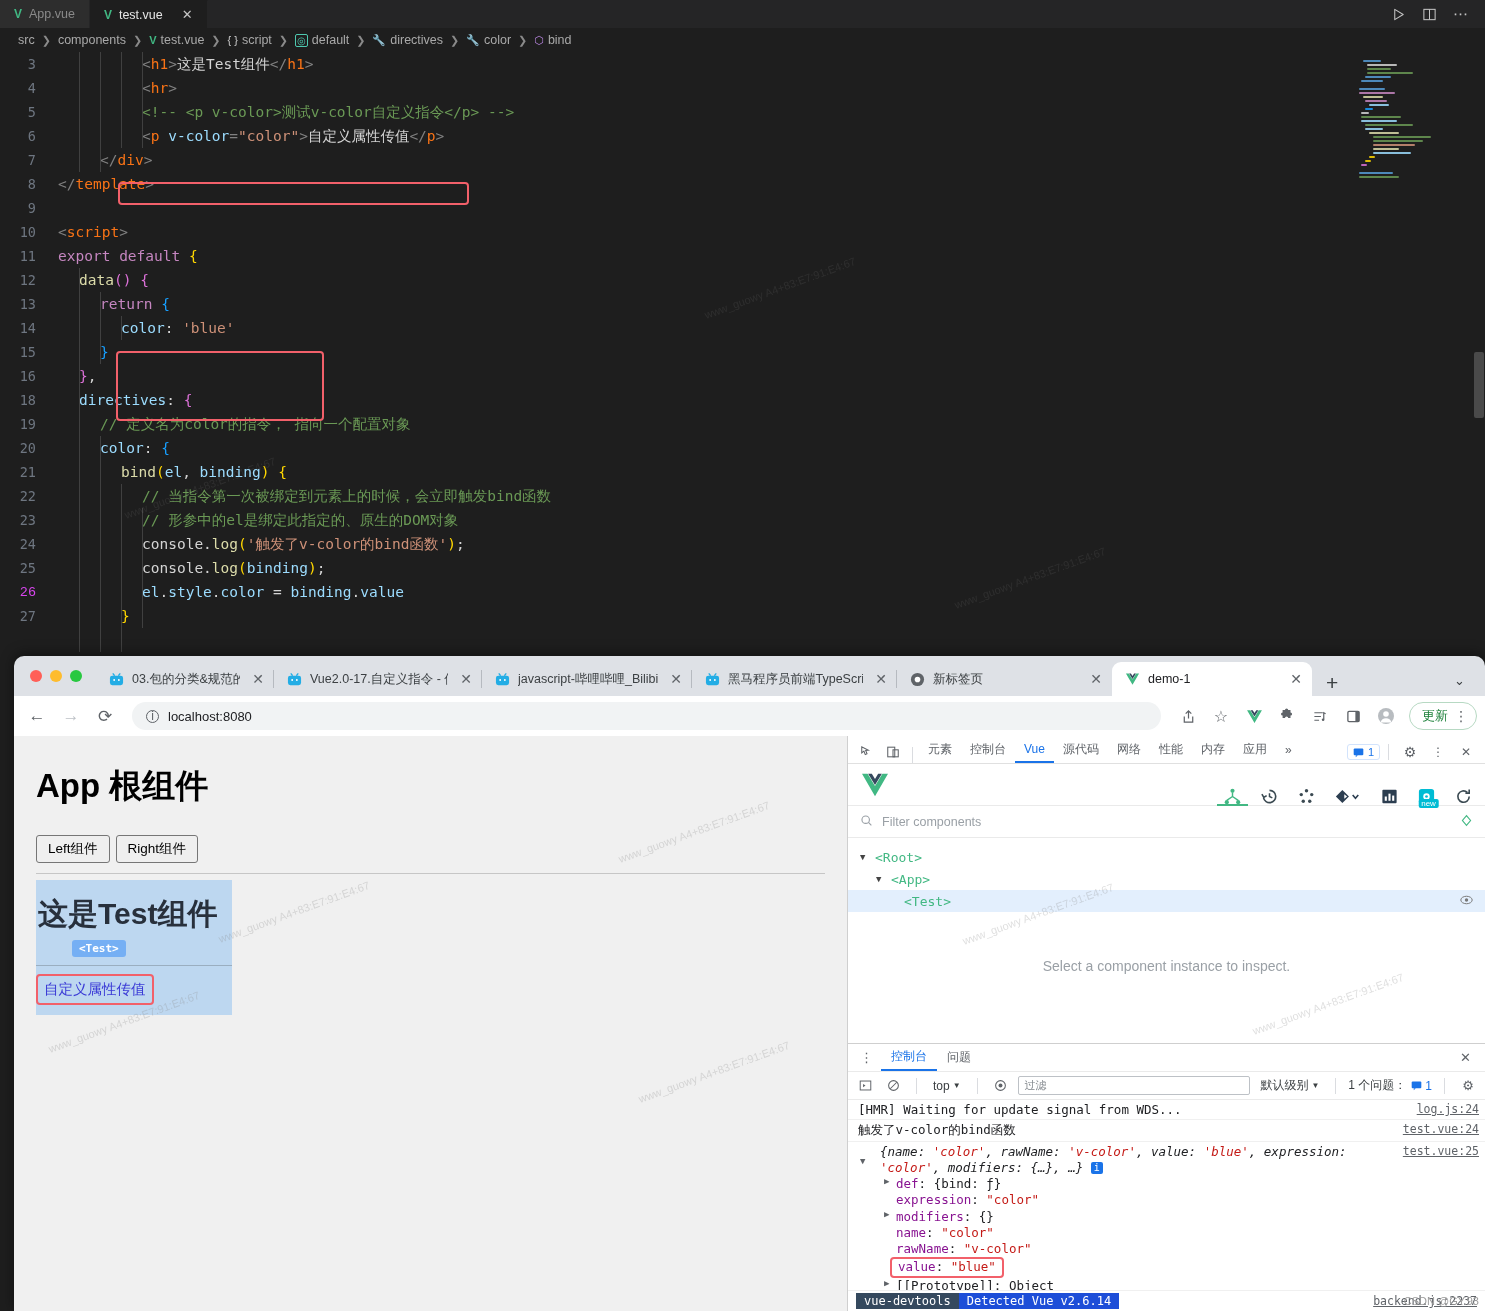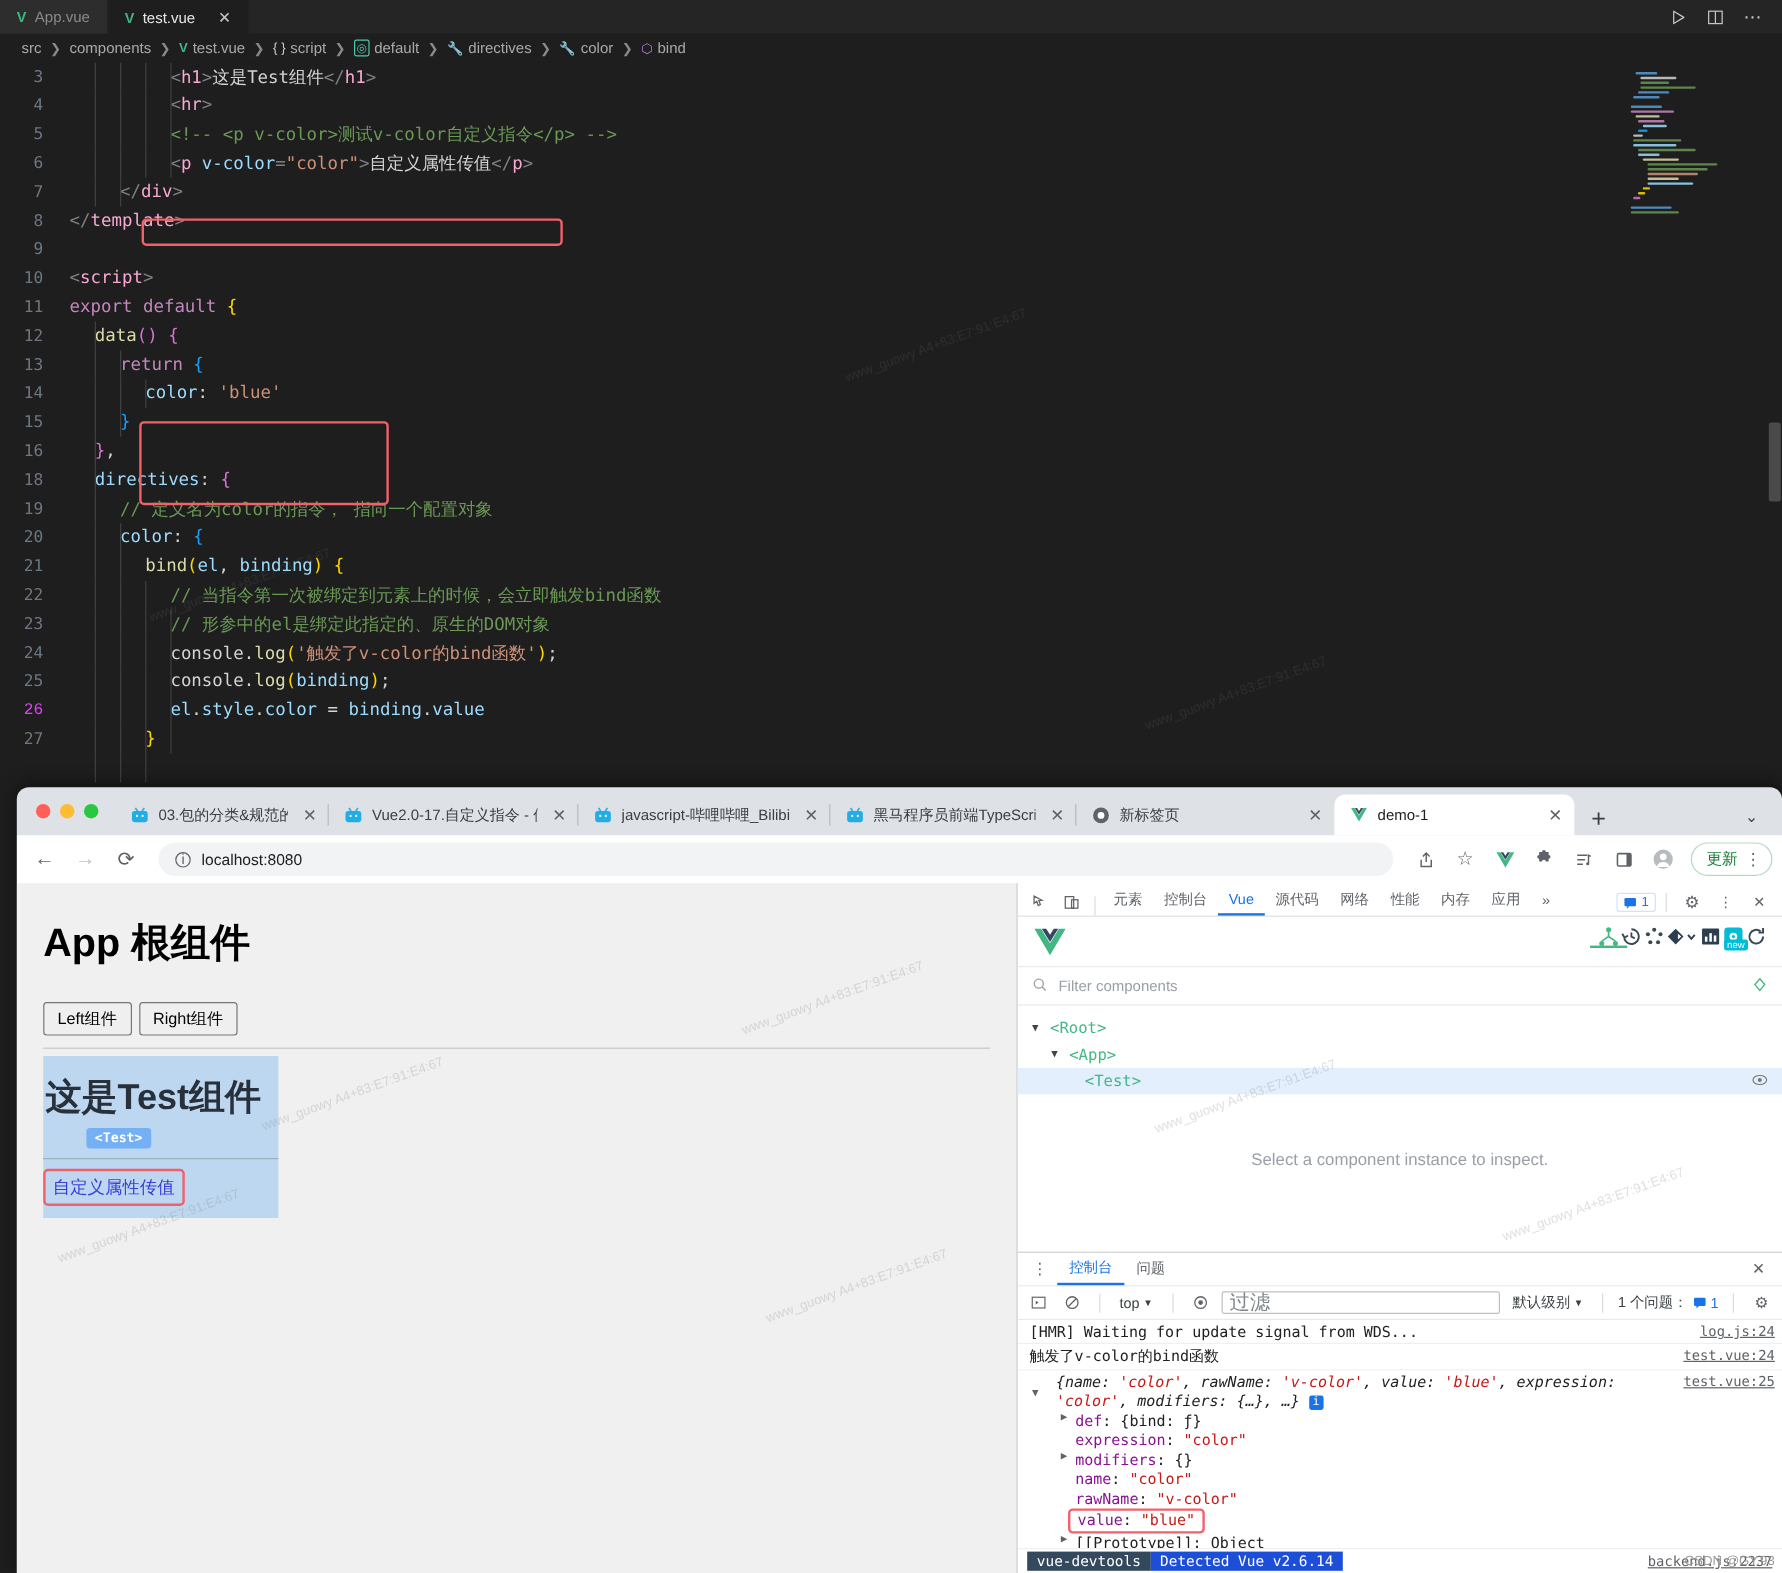--- a/index.html
+++ b/index.html
@@ -34,21 +34,21 @@
 
   .vs-editor { position: relative; height: 608px; overflow: hidden; background: #1e1e1e; }
   .code-rows { position: absolute; left: 0; top: 0; right: 0; }
   .crow { height: 24px; display: flex; align-items: center; font-family: "DejaVu Sans Mono", monospace; font-size: 14.5px; white-space: pre; }
   .ln { width: 58px; text-align: right; padding-right: 22px; color: #6e7681; font-size: 13.5px; flex: none;
         font-family: "DejaVu Sans Mono", monospace; }
   .ln.cur { color: #d946ef; font-family: Liberation Mono, monospace; }
   .ccont { position: relative; }
   .ind-g { position: absolute; top: 0; bottom: 0; width: 1px; background: #404040; }
 
-  .t-tag   { color: #f9a8d4; }
+  .t-tag   { color: #f97316; }
   .t-brk   { color: #808080; }
   .t-attr  { color: #9cdcfe; }
   .t-str   { color: #ce9178; }
   .t-txt   { color: #d4d4d4; }
   .t-cmt   { color: #6a9955; }
   .t-kw    { color: #c586c0; }
   .t-fn    { color: #dcdcaa; }
   .t-var   { color: #9cdcfe; }
   .t-br1   { color: #ffd700; }
   .t-br2   { color: #da70d6; }
@@ -117,21 +117,21 @@
   .dt-ic { width: 26px; height: 22px; display: flex; align-items: center; justify-content: center; color: #5f6368; }
   .dt-div { width: 1px; height: 16px; background: #dadce0; margin: 0 6px; }
   .dt-tab { padding: 0 9px; height: 27px; display: flex; align-items: center; white-space: nowrap; }
   .dt-tab.active { color: #1a73e8; border-bottom: 2px solid #1a73e8; }
   .dt-badge { display: flex; align-items: center; gap: 4px; color: #1a73e8; font-size: 11px; border: 1px solid #d2e3fc;
               border-radius: 3px; padding: 1px 5px; }
   .dt-right { margin-left: auto; display: flex; align-items: center; gap: 2px; }
 
   .vue-bar { height: 42px; display: flex; align-items: center; padding: 0 12px; border-bottom: 1px solid #eaeaea; }
   .vue-logo { width: 30px; height: 26px; }
-  .vue-tools { margin-left: auto; display: flex; align-items: flex-end; gap: 0; height: 42px; padding-bottom: 16px; }
+  .vue-tools { margin-left: auto; display: flex; align-items: flex-end; gap: 18px; height: 42px; padding-bottom: 0; }
   .vt { position: relative; display: flex; flex-direction: column; align-items: center; justify-content: flex-end;
         height: 40px; color: #455; }
   .vt.sel::after { content: ""; position: absolute; bottom: 0; left: -6px; right: -6px; height: 2px; background: #42b883; }
   .vt-new { position: absolute; bottom: -2px; left: 50%; transform: translateX(-40%); background: #00bcd4; color: #fff;
             font-size: 8px; padding: 0 3px; border-radius: 2px; font-family: "Liberation Sans", sans-serif; }
 
   .filter-bar { height: 32px; display: flex; align-items: center; gap: 9px; padding: 0 12px; border-bottom: 1px solid #eaeaea;
                 font-size: 12.5px; color: #9aa0a6; }
   .filter-bar .ring { margin-left: auto; color: #42b883; }
   .tree { flex: 1; padding: 8px 0 0 0; font-family: "DejaVu Sans Mono", monospace; font-size: 13px; overflow: hidden; position: relative; }
@@ -147,21 +147,21 @@
              border-bottom: 1px solid #eaeaea; }
   .dw-kebab { padding: 0 8px; color: #5f6368; font-size: 13px; }
   .dw-tab { padding: 0 10px; height: 27px; display: flex; align-items: center; }
   .dw-tab.active { color: #1a73e8; border-bottom: 2px solid #1a73e8; }
   .dw-x { margin-left: auto; padding: 0 10px; color: #5f6368; font-size: 13px; }
   .cons-bar { height: 28px; display: flex; align-items: center; gap: 6px; padding: 0 6px; font-size: 12px;
               color: #3c4043; border-bottom: 1px solid #eaeaea; }
   .cb-ic { width: 22px; height: 20px; display: flex; align-items: center; justify-content: center; color: #5f6368; }
   .cb-sel { display: flex; align-items: center; gap: 3px; padding: 0 4px; }
   .cb-filter { flex: 1; height: 19px; border: 1px solid #bdc1c6; border-radius: 2px; padding: 0 6px;
-               color: #80868b; font-size: 17px; display: flex; align-items: center; background: #fff; }
+               color: #80868b; font-size: 11px; display: flex; align-items: center; background: #fff; }
   .cb-issue { display: flex; align-items: center; gap: 5px; color: #3c4043; }
   .cb-issue .ib { display: flex; align-items: center; gap: 3px; color: #1a73e8; }
 
   .cons-body { flex: 1; overflow: hidden; font-family: "DejaVu Sans Mono", monospace; font-size: 12.5px; color: #202124; }
   .lrow { display: flex; padding: 2px 6px 2px 10px; border-bottom: 1px solid #f0f0f0; align-items: flex-start; }
   .lsrc { margin-left: auto; color: #5f6368; text-decoration: underline; font-size: 11.5px; white-space: nowrap; padding-left: 10px; }
   .objrow { padding: 2px 6px 2px 10px; position: relative; }
   .ocaret { position: absolute; left: 12px; top: 14px; font-size: 9px; color: #5f6368; }
   .ohead { padding-left: 22px; font-style: italic; line-height: 1.28; }
   .k-key { color: #881391; font-style: normal; }

